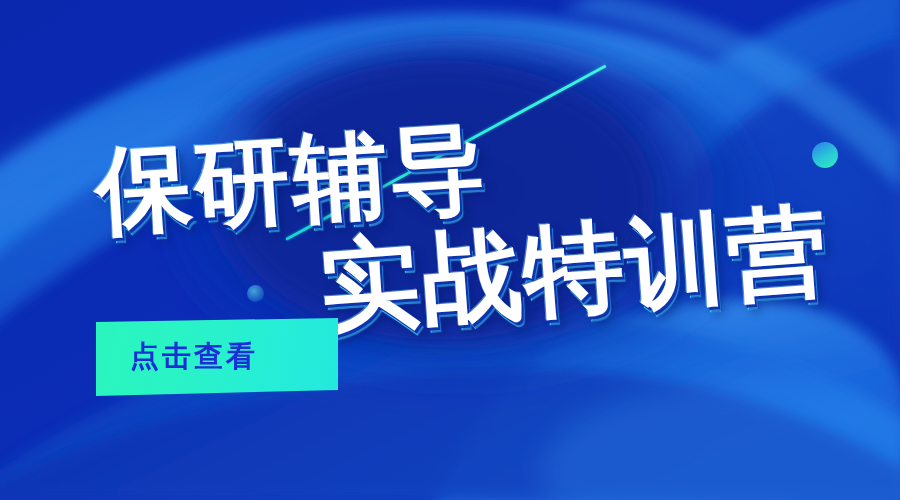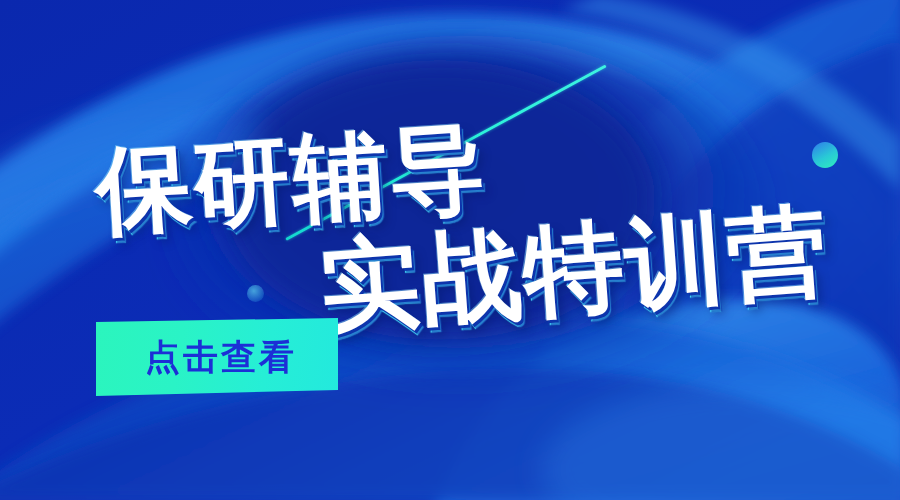--- a/index.html
+++ b/index.html
@@ -113,26 +113,25 @@
     background: linear-gradient(100deg, #2bf5bd 0%, #2af3c6 35%, #26eed6 70%, #23e9dd 100%);
     clip-path: polygon(0 4px, 100% 0, 100% calc(100% - 6px), 0 100%);
     cursor: pointer;
   }
   .cta-label {
     position: absolute;
     left: 34px;
     top: 50%;
     transform: translateY(-50%);
     color: #1c2fd6;
-    font-size: 35px;
+    font-size: 29px;
     font-weight: 700;
     letter-spacing: 3px;
     font-family: "DejaVu Sans", "Liberation Sans", sans-serif;
     white-space: nowrap;
-    margin-left: 15px;
   }
 </style>
 </head>
 <body>
 
 <div id="banner">
 
   <svg class="bg-layer" viewBox="0 0 900 500" preserveAspectRatio="none" xmlns="http://www.w3.org/2000/svg">
     <defs>
       <linearGradient id="gBase" x1="0" y1="0" x2="1" y2="1">

